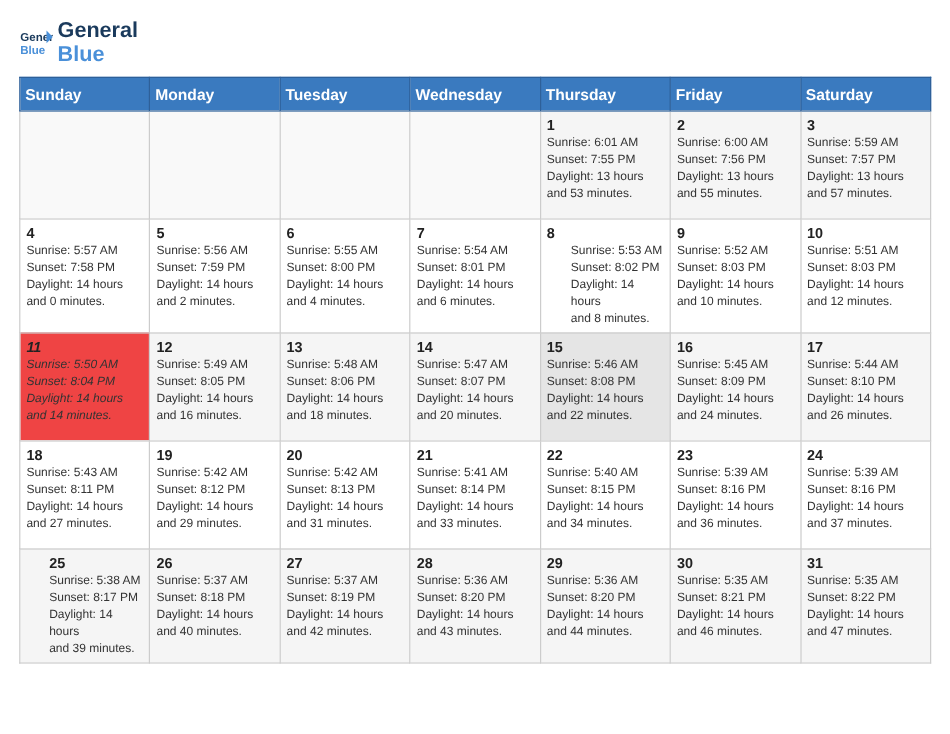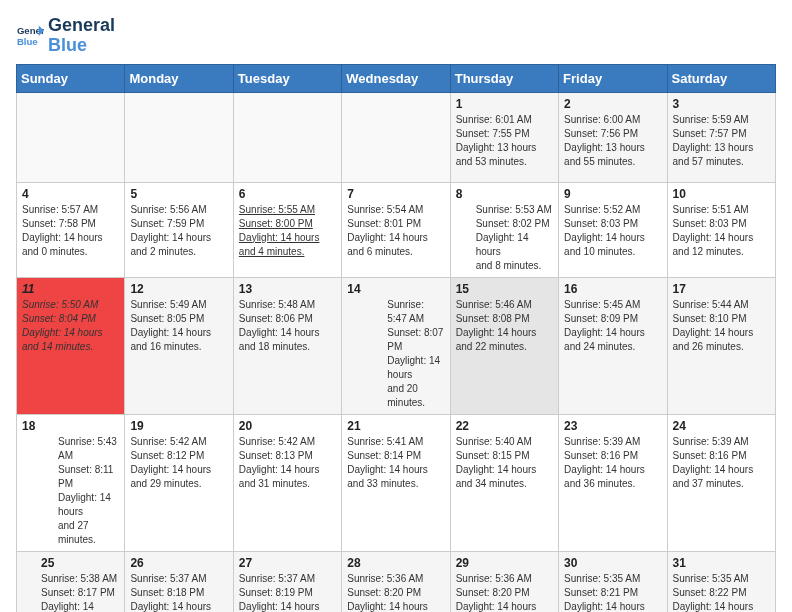--- a/index.html
+++ b/index.html
@@ -162,21 +162,21 @@
         </td>
         <td style="background: rgb(255, 255, 255);">
           <span class="day-num">5</span>
           <div class="day-info" style="white-space: pre-line;">Sunrise: 5:56 AM
 Sunset: 7:59 PM
 Daylight: 14 hours
 and 2 minutes.</div>
         </td>
         <td style="background: rgb(255, 255, 255);">
           <span class="day-num">6</span>
-          <div class="day-info" style="white-space: pre-line; text-decoration: underline;">Sunrise: 5:55 AM
+          <div class="day-info" style="white-space: pre-line;">Sunrise: 5:55 AM
 Sunset: 8:00 PM
 Daylight: 14 hours
 and 4 minutes.</div>
         </td>
         <td style="background: rgb(255, 255, 255);">
           <span class="day-num">7</span>
           <div class="day-info" style="white-space: pre-line;">Sunrise: 5:54 AM
 Sunset: 8:01 PM
 Daylight: 14 hours
 and 6 minutes.</div>
@@ -220,21 +220,21 @@
         </td>
         <td style="background: rgb(245, 245, 245);">
           <span class="day-num">13</span>
           <div class="day-info" style="white-space: pre-line;">Sunrise: 5:48 AM
 Sunset: 8:06 PM
 Daylight: 14 hours
 and 18 minutes.</div>
         </td>
         <td style="background: rgb(245, 245, 245);">
           <span class="day-num">14</span>
-          <div class="day-info" style="white-space: pre-line; margin-left: 40px;">Sunrise: 5:47 AM
+          <div class="day-info" style="white-space: pre-line;">Sunrise: 5:47 AM
 Sunset: 8:07 PM
 Daylight: 14 hours
 and 20 minutes.</div>
         </td>
         <td style="background: #e5e5e5;">
           <span class="day-num">15</span>
           <div class="day-info" style="white-space: pre-line;">Sunrise: 5:46 AM
 Sunset: 8:08 PM
 Daylight: 14 hours
 and 22 minutes.</div>
@@ -250,21 +250,21 @@
           <span class="day-num">17</span>
           <div class="day-info" style="white-space: pre-line;">Sunrise: 5:44 AM
 Sunset: 8:10 PM
 Daylight: 14 hours
 and 26 minutes.</div>
         </td>
       </tr>
       <tr>
         <td style="background: rgb(255, 255, 255);">
           <span class="day-num">18</span>
-          <div class="day-info" style="white-space: pre-line; margin-left: 36px;">Sunrise: 5:43 AM
+          <div class="day-info" style="white-space: pre-line;">Sunrise: 5:43 AM
 Sunset: 8:11 PM
 Daylight: 14 hours
 and 27 minutes.</div>
         </td>
         <td style="background: rgb(255, 255, 255);">
           <span class="day-num">19</span>
           <div class="day-info" style="white-space: pre-line;">Sunrise: 5:42 AM
 Sunset: 8:12 PM
 Daylight: 14 hours
 and 29 minutes.</div>

